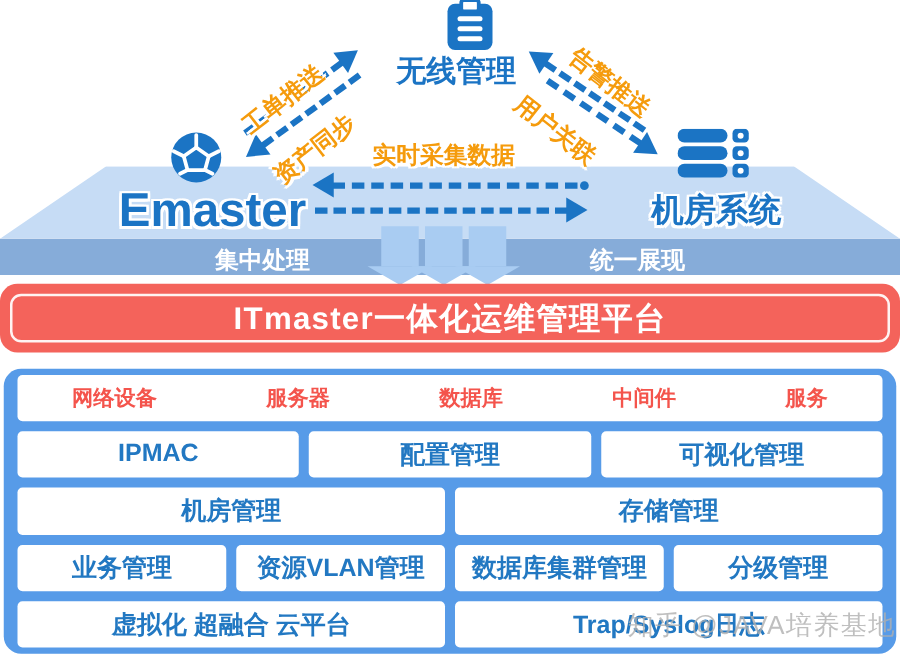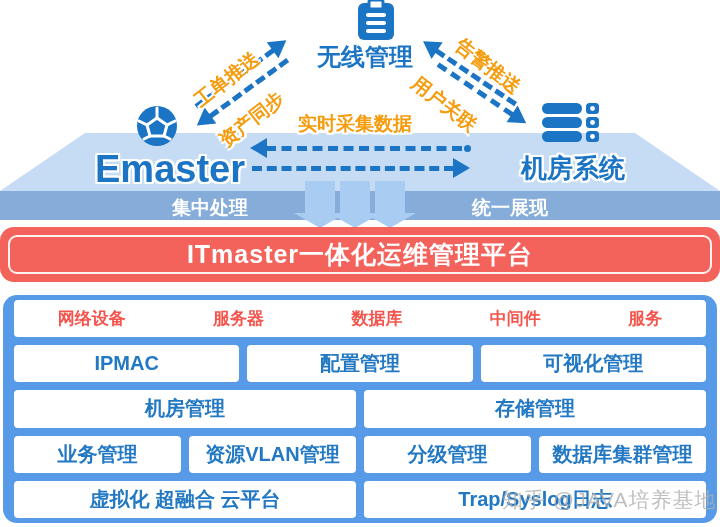--- a/index.html
+++ b/index.html
@@ -171,22 +171,22 @@
       <div class="cell">配置管理</div>
       <div class="cell">可视化管理</div>
     </div>
     <div class="grid-row">
       <div class="cell">机房管理</div>
       <div class="cell">存储管理</div>
     </div>
     <div class="grid-row">
       <div class="cell">业务管理</div>
       <div class="cell">资源VLAN管理</div>
+      <div class="cell">数据库集群管理</div>
       <div class="cell">分级管理</div>
-      <div class="cell">数据库集群管理</div>
     </div>
     <div class="grid-row">
       <div class="cell">虚拟化 超融合 云平台</div>
       <div class="cell">Trap/Syslog日志</div>
     </div>
   </div>
 
   <div class="watermark">知乎 @JAVA培养基地</div>
 
 </div>

